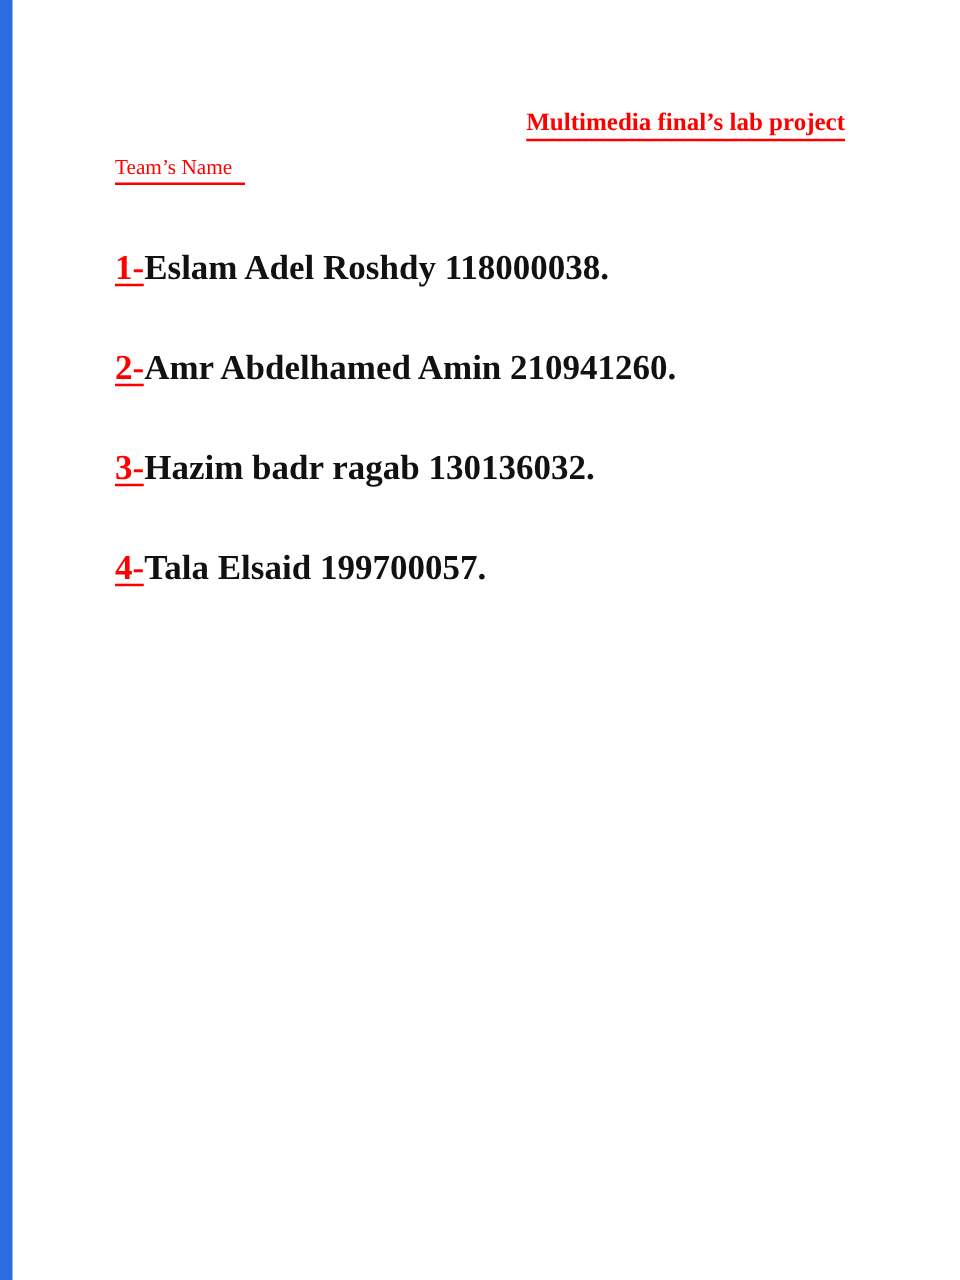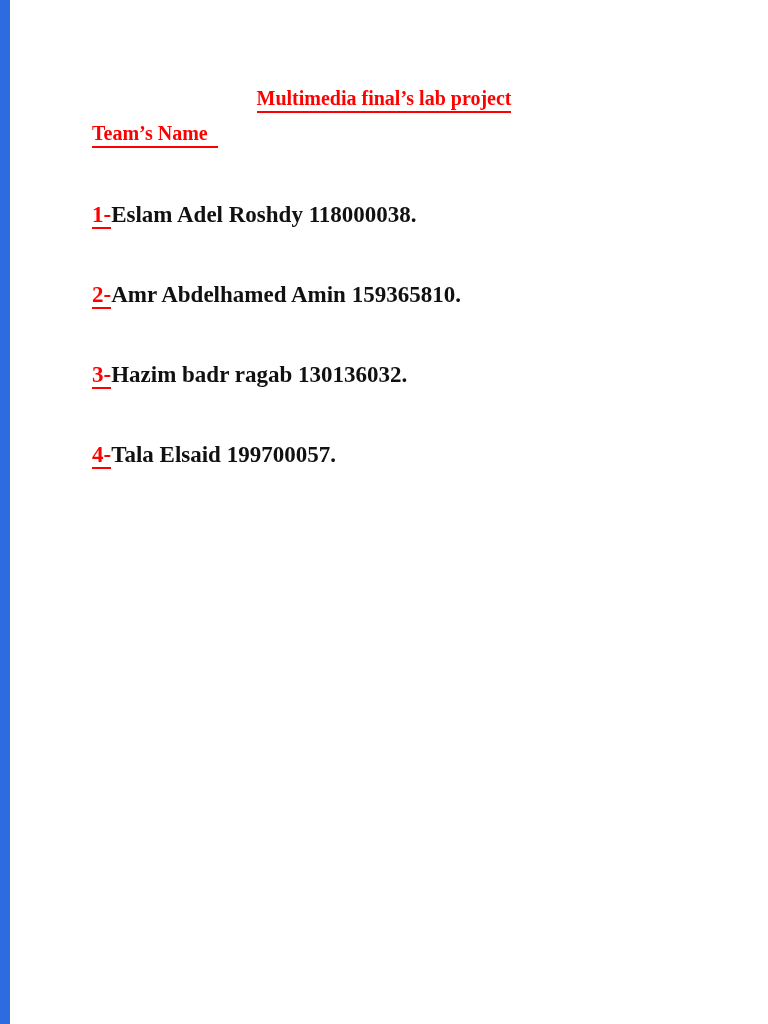--- a/index.html
+++ b/index.html
@@ -21,48 +21,48 @@
     width:10px;height:1024px;
     background:var(--edge-blue);
   }
   .content{
     position:absolute;
     left:92px;right:92px;top:0;
     padding-top:87px;
   }
   .doc-title{
     margin:0 0 9px 0;
-    text-align:center;
+    text-align:right;
     font-size:20px;
     font-weight:bold;
     line-height:23px;
     color:var(--accent-red);
   }
   .doc-title .u{
     display:inline-block;
     border-bottom:2px solid var(--accent-red);
     padding-bottom:1px;
   }
   .subtitle{
     margin:0 0 55px 0;
-    font-size:20px;
-    font-weight:bold;
+    font-size:17px;
+    font-weight:normal;
     line-height:23px;
     color:var(--accent-red);
   }
   .subtitle .u{
     display:inline-block;
     border-bottom:2px solid var(--accent-red);
     padding-bottom:1px;
     padding-right:10px; 
   }
   .members{margin:0;padding:0;list-style:none;}
   .member{
     margin:0 0 54px 0;
-    font-size:23px;
+    font-size:28px;
     font-weight:bold;
     line-height:23px;
     color:var(--text-black);
     white-space:nowrap;
   }
   .member .num{
     color:var(--accent-red);
     display:inline-block;
     border-bottom:2px solid var(--accent-red);
     padding-bottom:1px;
@@ -76,21 +76,21 @@
 
   <div class="content">
 
     <h1 class="doc-title"><span class="u">Multimedia final’s lab project</span></h1>
 
     <h2 class="subtitle"><span class="u">Team’s Name</span></h2>
 
     <ul class="members">
       <li class="member"><span class="num">1-</span><span class="name">Eslam Adel Roshdy 118000038.</span></li>
 
-      <li class="member"><span class="num">2-</span><span class="name">Amr Abdelhamed Amin 159365810.</span></li>
+      <li class="member"><span class="num">2-</span><span class="name">Amr Abdelhamed Amin 210941260.</span></li>
 
       <li class="member"><span class="num">3-</span><span class="name">Hazim badr ragab 130136032.</span></li>
 
       <li class="member"><span class="num">4-</span><span class="name">Tala Elsaid 199700057.</span></li>
     </ul>
 
   </div>
 </div>
 
 </body></html>

